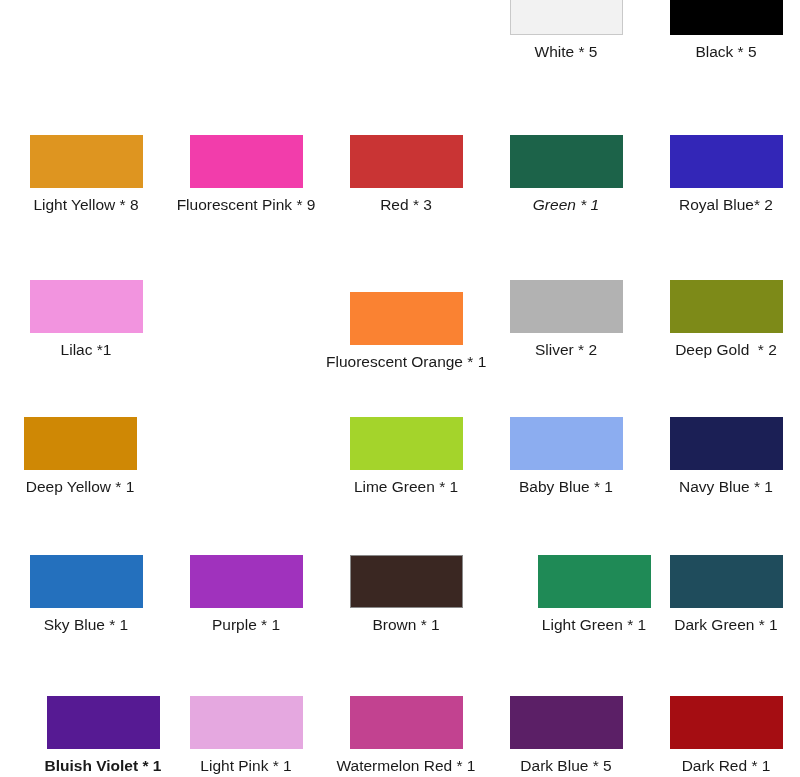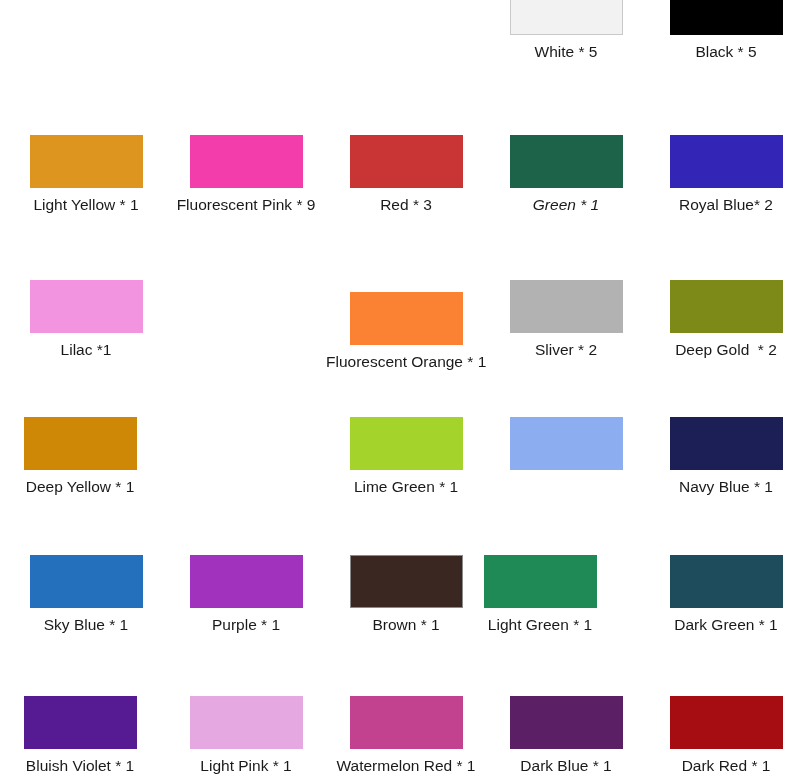--- a/index.html
+++ b/index.html
@@ -51,21 +51,21 @@
     <div class="cell" style="left: 486px; top: -18px;">
       <div class="swatch bordered" style="background-color: rgb(242, 242, 242);"></div>
       <div class="label">White * 5</div>
     </div>
     <div class="cell" style="left: 646px; top: -18px;">
       <div class="swatch" style="background-color: rgb(0, 0, 0);"></div>
       <div class="label">Black * 5</div>
     </div>
     <div class="cell" style="left: 6px; top: 135px;">
       <div class="swatch" style="background-color: rgb(222, 149, 32);"></div>
-      <div class="label">Light Yellow * 1</div>
+      <div class="label">Light Yellow * 8</div>
     </div>
     <div class="cell" style="left: 166px; top: 135px;">
       <div class="swatch" style="background-color: rgb(242, 61, 171);"></div>
       <div class="label">Fluorescent Pink * 9</div>
     </div>
     <div class="cell" style="left: 326px; top: 135px;">
       <div class="swatch" style="background-color: rgb(201, 52, 52);"></div>
       <div class="label">Red * 3</div>
     </div>
     <div class="cell" style="left: 486px; top: 135px; font-style: italic;">
@@ -95,58 +95,59 @@
     <div class="cell" style="left: 0; top: 417px;">
       <div class="swatch" style="background-color: rgb(207, 136, 5);"></div>
       <div class="label">Deep Yellow * 1</div>
     </div>
     <div class="cell" style="left: 326px; top: 417px;">
       <div class="swatch" style="background-color: rgb(164, 212, 43);"></div>
       <div class="label">Lime Green * 1</div>
     </div>
     <div class="cell" style="left: 486px; top: 417px;">
       <div class="swatch" style="background-color: rgb(140, 173, 240);"></div>
+      <div class="label">Baby Blue * 1</div>
     </div>
     <div class="cell" style="left: 646px; top: 417px;">
       <div class="swatch" style="background-color: rgb(27, 31, 85);"></div>
       <div class="label">Navy Blue * 1</div>
     </div>
     <div class="cell" style="left: 6px; top: 555px;">
       <div class="swatch" style="background-color: rgb(36, 112, 189);"></div>
       <div class="label">Sky Blue * 1</div>
     </div>
     <div class="cell" style="left: 166px; top: 555px;">
       <div class="swatch" style="background-color: rgb(160, 50, 189);"></div>
       <div class="label">Purple * 1</div>
     </div>
     <div class="cell" style="left: 326px; top: 555px;">
       <div class="swatch dark-bordered" style="background-color: rgb(58, 39, 34);"></div>
       <div class="label">Brown * 1</div>
     </div>
-    <div class="cell" style="left: 460px; top: 555px;">
+    <div class="cell" style="left: 514px; top: 555px;">
       <div class="swatch" style="background-color: rgb(31, 138, 86);"></div>
       <div class="label">Light Green * 1</div>
     </div>
     <div class="cell" style="left: 646px; top: 555px;">
       <div class="swatch" style="background-color: rgb(31, 76, 92);"></div>
       <div class="label">Dark Green * 1</div>
     </div>
-    <div class="cell" style="left: 0; top: 696px;">
+    <div class="cell" style="left: 23px; top: 696px; font-weight: bold;">
       <div class="swatch" style="background-color: rgb(86, 26, 147);"></div>
       <div class="label">Bluish Violet * 1</div>
     </div>
     <div class="cell" style="left: 166px; top: 696px;">
       <div class="swatch" style="background-color: rgb(229, 168, 224);"></div>
       <div class="label">Light Pink * 1</div>
     </div>
     <div class="cell" style="left: 326px; top: 696px;">
       <div class="swatch" style="background-color: rgb(194, 66, 144);"></div>
       <div class="label">Watermelon Red * 1</div>
     </div>
     <div class="cell" style="left: 486px; top: 696px;">
       <div class="swatch" style="background-color: rgb(91, 31, 102);"></div>
-      <div class="label">Dark Blue * 1</div>
+      <div class="label">Dark Blue * 5</div>
     </div>
     <div class="cell" style="left: 646px; top: 696px;">
       <div class="swatch" style="background-color: rgb(165, 13, 18);"></div>
       <div class="label">Dark Red * 1</div>
     </div>
   </div>
 
 </body></html>

